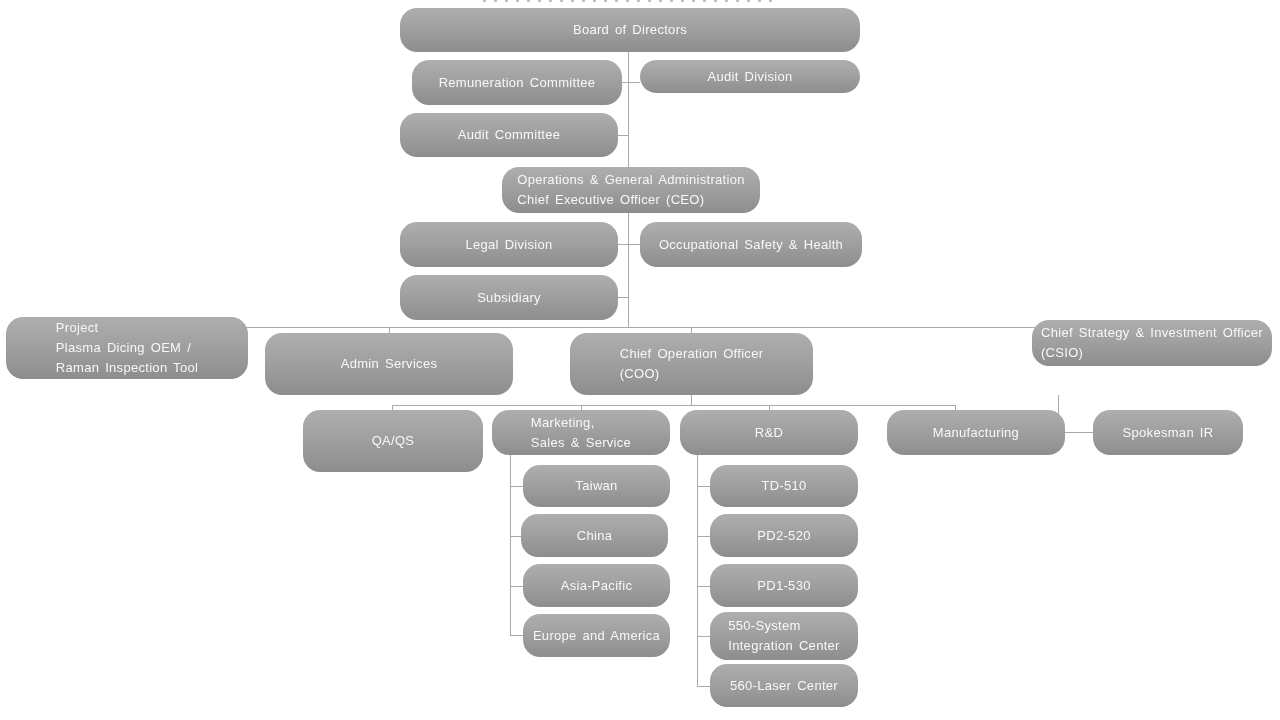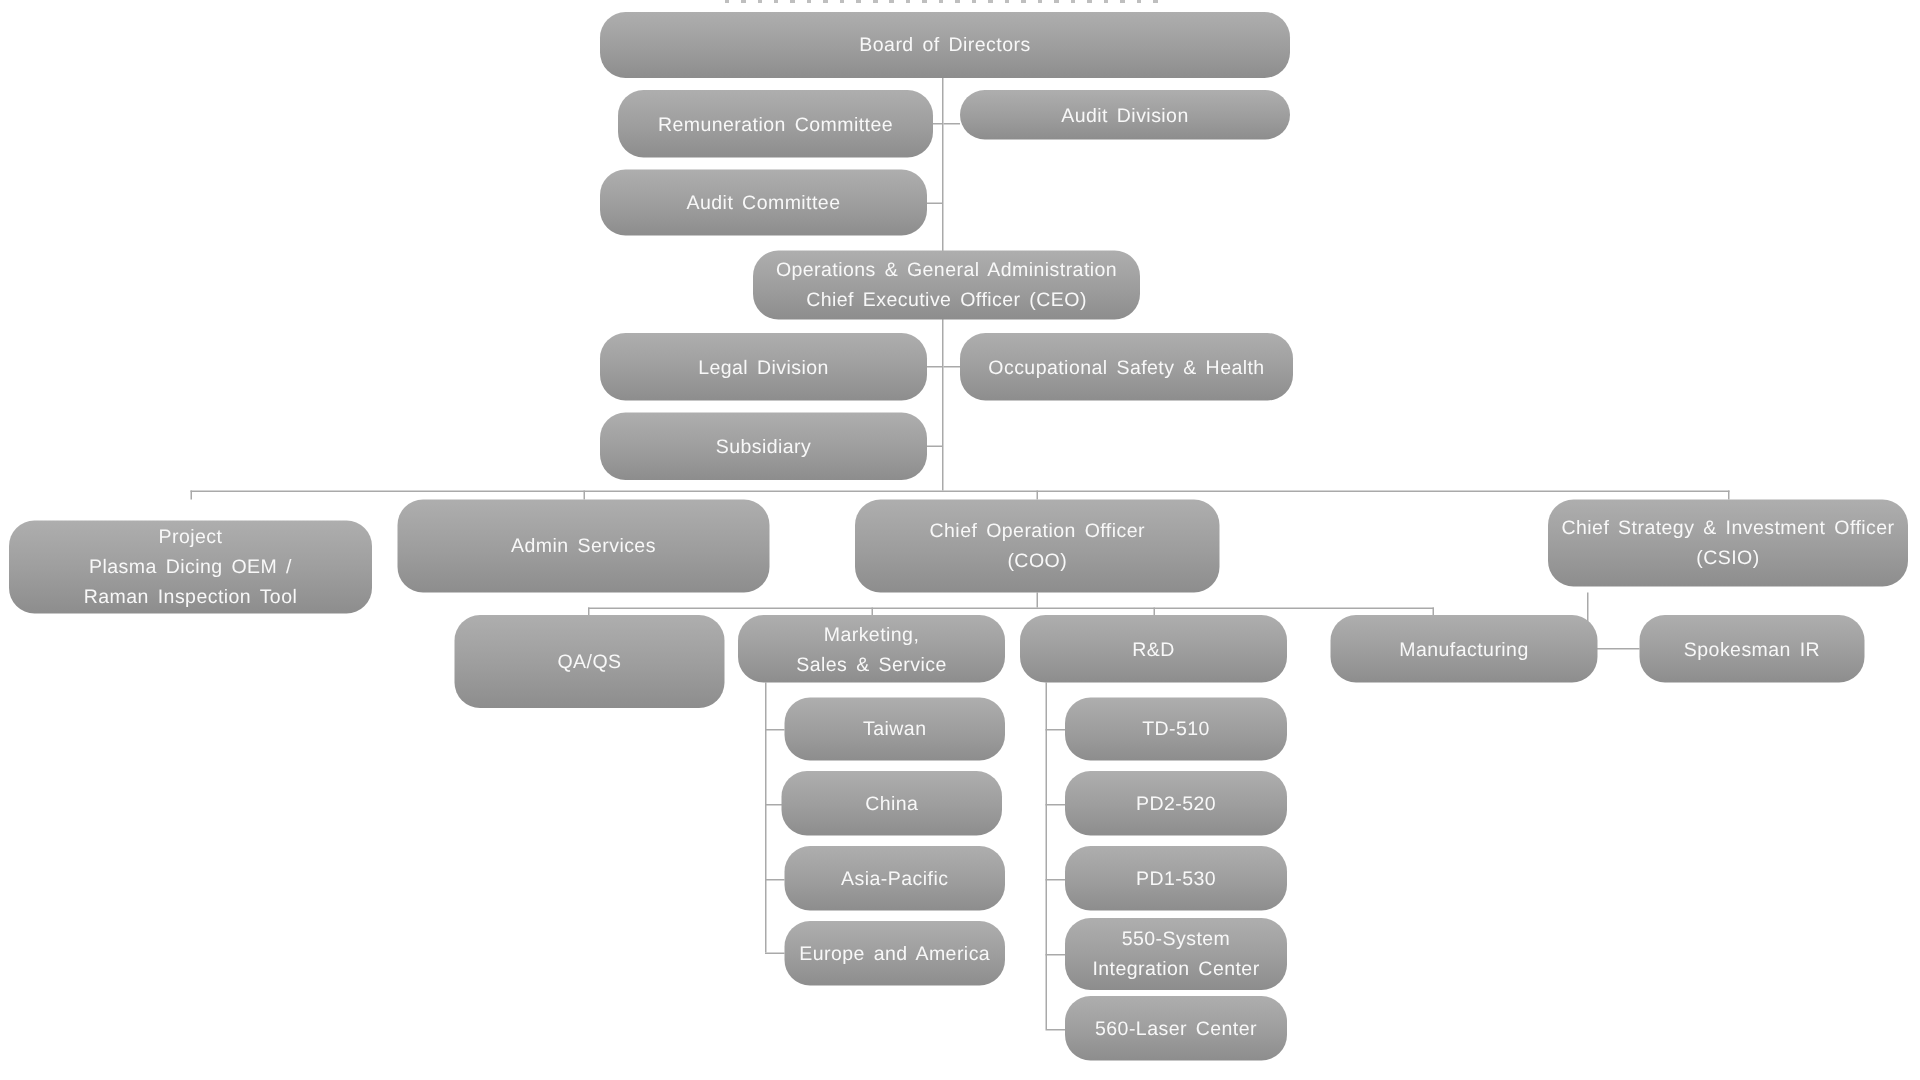--- a/index.html
+++ b/index.html
@@ -2,21 +2,21 @@
 <html><head>
 <meta charset="utf-8">
 <style>
   html,body{margin:0;padding:0;background:#fff;}
   .stage{
     position:relative;width:1280px;height:720px;background:#ffffff;overflow:hidden;
     font-family:"Liberation Sans","DejaVu Sans",sans-serif;
   }
   .node{
     position:absolute;display:flex;align-items:center;justify-content:center;
-    text-align:center;color:#f8f8f8;font-size:13px;line-height:20px;
+    color:#f8f8f8;font-size:13px;line-height:20px;
     white-space:pre-line;word-spacing:2px;letter-spacing:.3px;
     background:linear-gradient(180deg,#aeaeae 0%,#9d9d9d 55%,#8d8d8d 100%);
     z-index:2;box-sizing:border-box;border-radius:17px;
   }
   .ln{position:absolute;display:block;background:#a9a9a9;z-index:1;}
   .artifact{
     position:absolute;left:483px;top:0;width:292px;height:2px;opacity:.55;
     background:repeating-linear-gradient(90deg,#8a8a8a 0 3px,transparent 3px 11px);
     z-index:1;
   }
@@ -63,27 +63,27 @@
   <div class="node" style="left:400px;top:8px;width:460px;height:44px">Board of Directors</div>
   <div class="node" style="left:412px;top:60px;width:210px;height:45px">Remuneration Committee</div>
   <div class="node" style="left:640px;top:60px;width:220px;height:33px">Audit Division</div>
   <div class="node" style="left:400px;top:113px;width:218px;height:44px">Audit Committee</div>
   <div class="node" style="left:502px;top:167px;width:258px;height:46px">Operations &amp; General Administration
 Chief Executive Officer (CEO)</div>
   <div class="node" style="left:400px;top:222px;width:218px;height:45px">Legal Division</div>
   <div class="node" style="left:640px;top:222px;width:222px;height:45px">Occupational Safety &amp; Health</div>
   <div class="node" style="left:400px;top:275px;width:218px;height:45px">Subsidiary</div>
 
-  <div class="node" style="left:6px;top:347px;width:242px;height:62px">Project
+  <div class="node" style="left:6px;top:317px;width:242px;height:62px">Project
 Plasma Dicing OEM /
 Raman Inspection Tool</div>
   <div class="node" style="left:265px;top:333px;width:248px;height:62px">Admin Services</div>
   <div class="node" style="left:570px;top:333px;width:243px;height:62px">Chief Operation Officer
 (COO)</div>
-  <div class="node" style="left:1032px;top:333px;width:240px;height:58px">Chief Strategy &amp; Investment Officer
+  <div class="node" style="left:1032px;top:320px;width:240px;height:46px">Chief Strategy &amp; Investment Officer
 (CSIO)</div>
 
   <div class="node" style="left:303px;top:410px;width:180px;height:62px">QA/QS</div>
   <div class="node" style="left:492px;top:410px;width:178px;height:45px">Marketing,
 Sales &amp; Service</div>
   <div class="node" style="left:680px;top:410px;width:178px;height:45px">R&amp;D</div>
   <div class="node" style="left:887px;top:410px;width:178px;height:45px">Manufacturing</div>
   <div class="node" style="left:1093px;top:410px;width:150px;height:45px">Spokesman IR</div>
 
   <div class="node" style="left:523px;top:465px;width:147px;height:42px">Taiwan</div>

